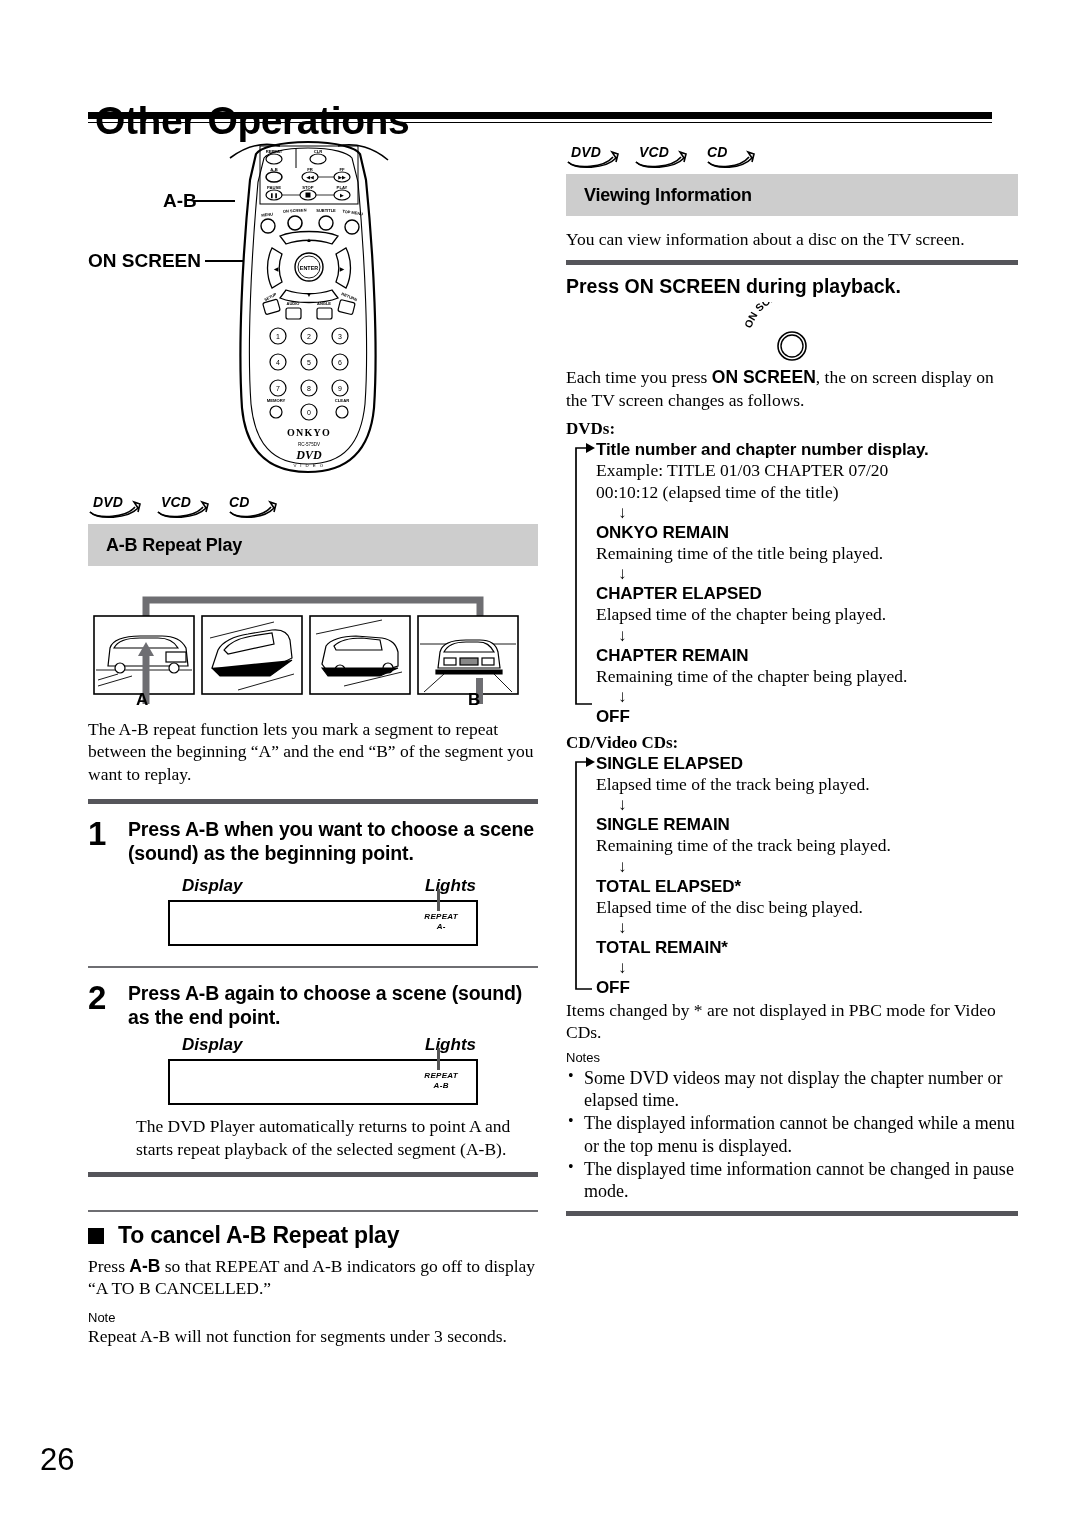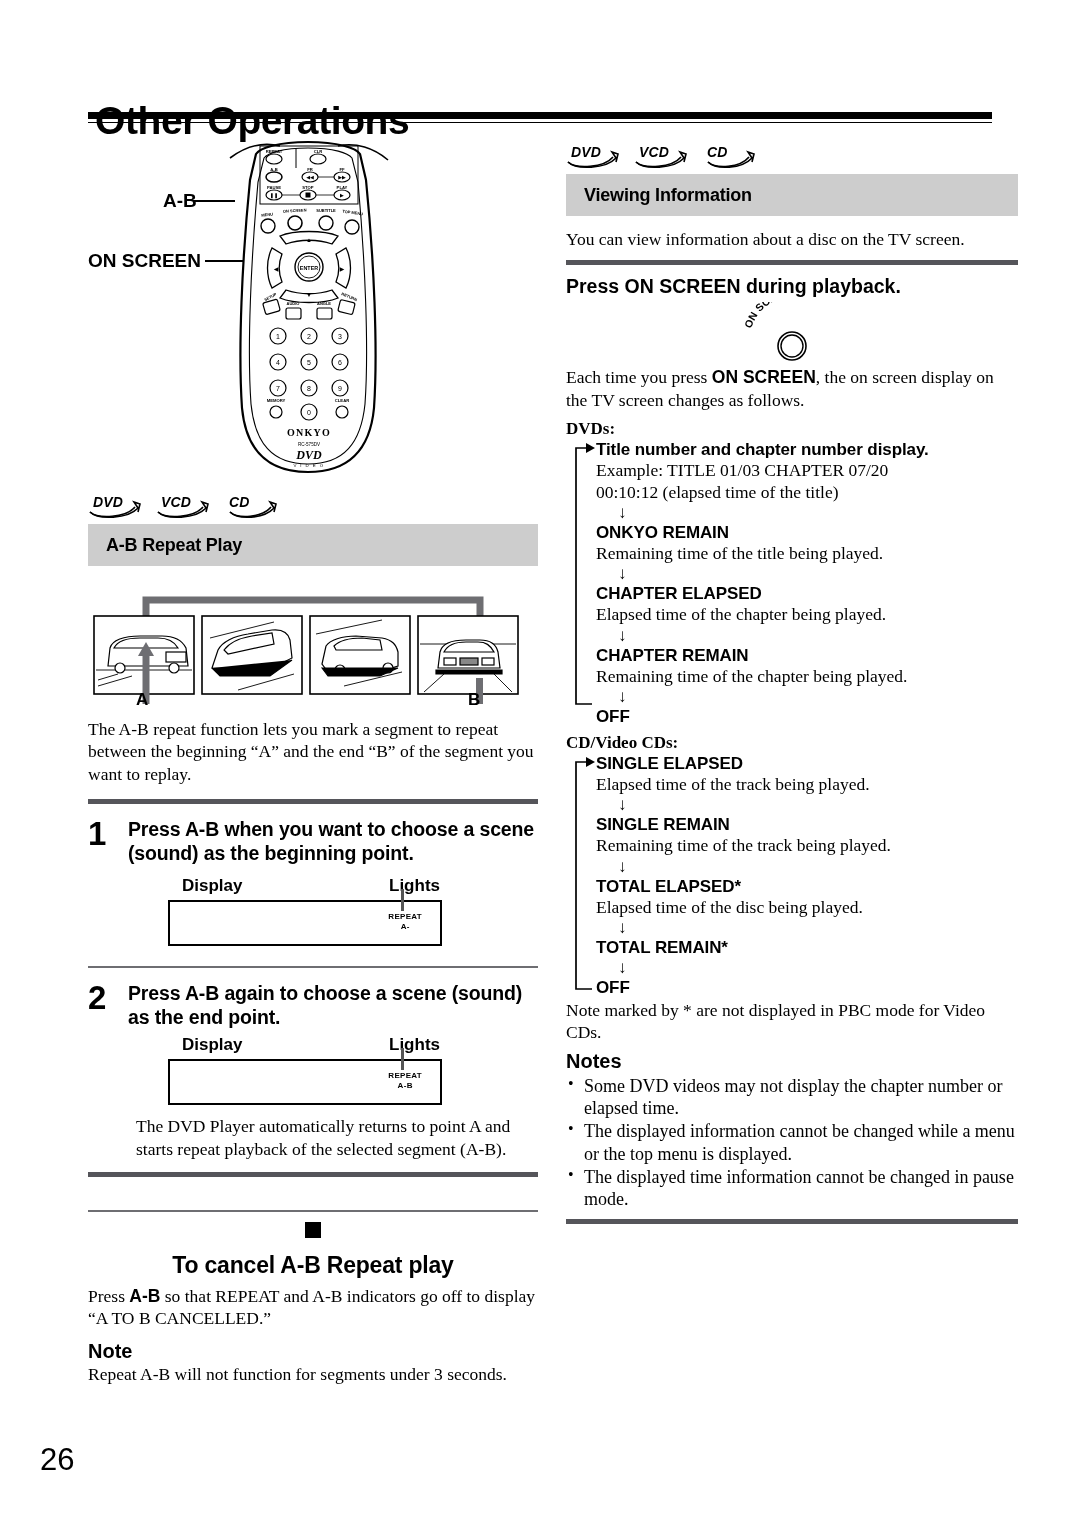--- a/index.html
+++ b/index.html
@@ -103,21 +103,21 @@
   }
   .step-txt {
     font-family: "Liberation Sans", sans-serif;
     font-weight: bold;
     font-size: 19.5px;
     line-height: 1.22;
     letter-spacing: -0.15px;
   }
 
   
-  .dl-wrap { margin-left: 80px; width: 274px; position: relative; }
+  .dl-wrap { margin-left: 80px; width: 310px; position: relative; font-style: italic; }
   .dl-labels {
     display: flex; justify-content: space-between;
     font-family: "Liberation Sans", sans-serif;
     font-weight: bold; font-size: 17px;
     padding: 0 2px 0 14px;
   }
   .dl-box {
     border: 2px solid #000;
     height: 46px;
     position: relative;
@@ -141,21 +141,21 @@
   .sub-head {
     display: flex; align-items: center; gap: 14px;
     font-family: "Liberation Sans", sans-serif;
     font-weight: bold; font-size: 23px;
     letter-spacing: -0.2px;
   }
   .sq { width: 16px; height: 16px; background: #000; display: inline-block; }
 
   .note-head {
     font-family: "Liberation Sans", sans-serif;
-    font-weight: bold; font-size: 20px;
+    font-weight: normal; font-size: 13px;
   }
 
   
   .flow-group { position: relative; padding-left: 30px; }
   .flow-label {
     font-family: "Liberation Serif", serif;
     font-weight: bold; font-size: 17px;
     margin-bottom: 1px;
   }
   .flow-item-title {
@@ -476,21 +476,21 @@
           <div>A-B</div>
         </div>
       </div>
     </div>
 
     <div class="body-text" style="margin-top:10px;margin-left:48px;">The DVD Player automatically returns to point A and starts repeat playback of the selected segment (A-B).</div>
 
     <div class="rule-thick" style="margin-top:12px;"></div>
     <div class="rule-thin" style="margin-top:33px;"></div>
 
-    <div class="sub-head" style="margin-top:10px;flex-direction:column;">
+    <div class="sub-head" style="margin-top:10px;">
       <span class="sq"></span>
       <span>To cancel A-B Repeat play</span>
     </div>
     <div class="body-text" style="margin-top:6px;"><span>Press </span><span class="sans-b">A-B</span><span> so that REPEAT and A-B indicators go off to display “A TO B CANCELLED.”</span></div>
 
     <div class="note-head" style="margin-top:10px;">Note</div>
     <div class="body-text">Repeat A-B will not function for segments under 3 seconds.</div>
   </div>
 
   <div class="col-right">
@@ -593,21 +593,21 @@
         <div class="flow-desc">Elapsed time of the disc being played.</div>
         <div class="flow-arrow">↓</div>
 
         <div class="flow-item-title">TOTAL REMAIN*</div>
         <div class="flow-arrow">↓</div>
 
         <div class="flow-item-title">OFF</div>
       </div>
     </div>
 
-    <div class="body-text" style="margin-top:1px;">Note marked by * are not displayed in PBC mode for Video CDs.</div>
+    <div class="body-text" style="margin-top:1px;">Items changed by * are not displayed in PBC mode for Video CDs.</div>
 
     <div class="note-head" style="margin-top:6px;">Notes</div>
     <ul class="bullets" style="margin-top:2px;">
       <li>Some DVD videos may not display the chapter number or elapsed time.</li>
       <li>The displayed information cannot be changed while a menu or the top menu is displayed.</li>
       <li>The displayed time information cannot be changed in pause mode.</li>
     </ul>
 
     <div class="rule-thick" style="margin-top:8px;"></div>
   </div>

